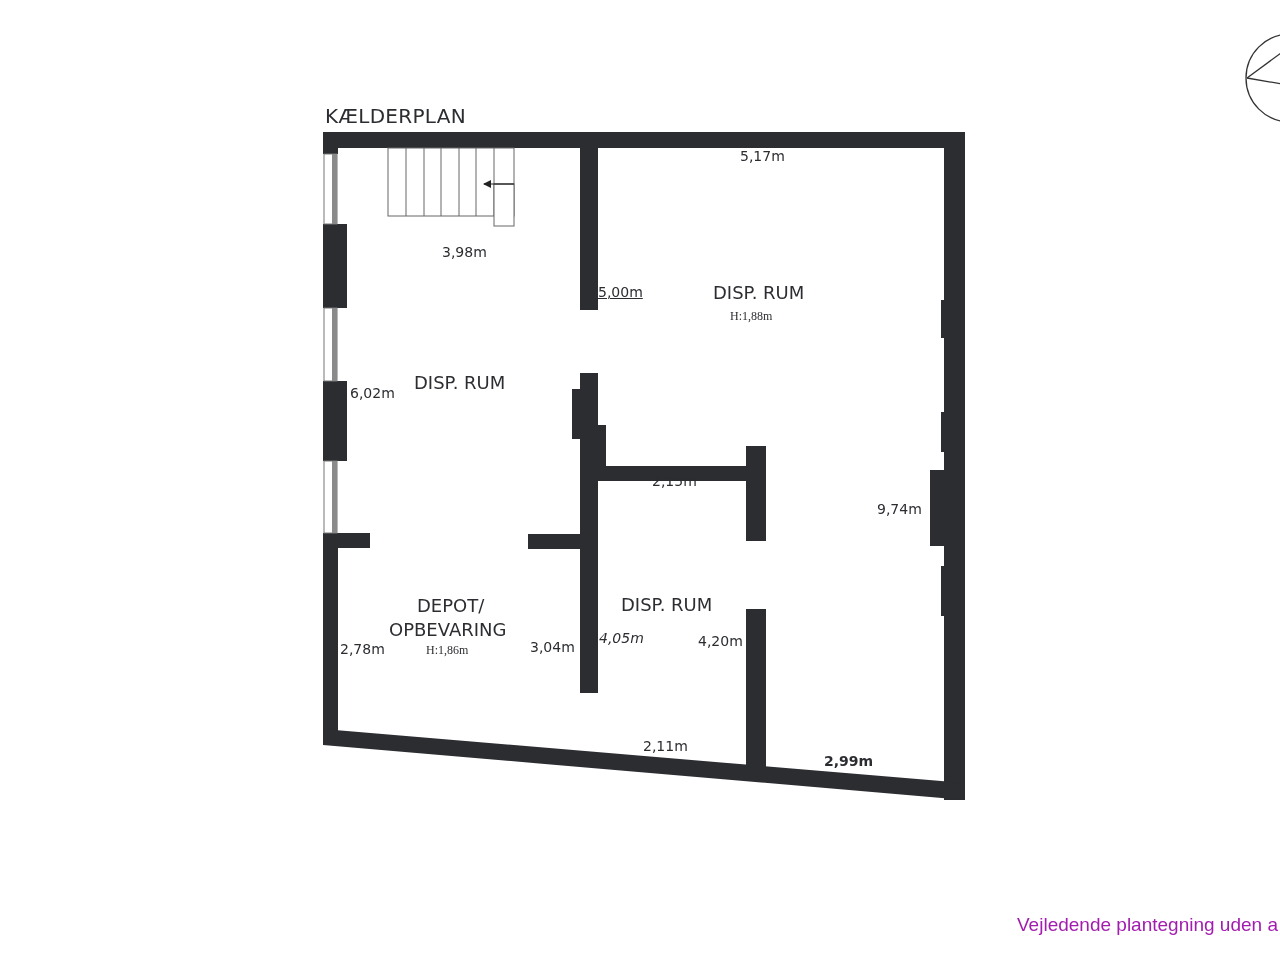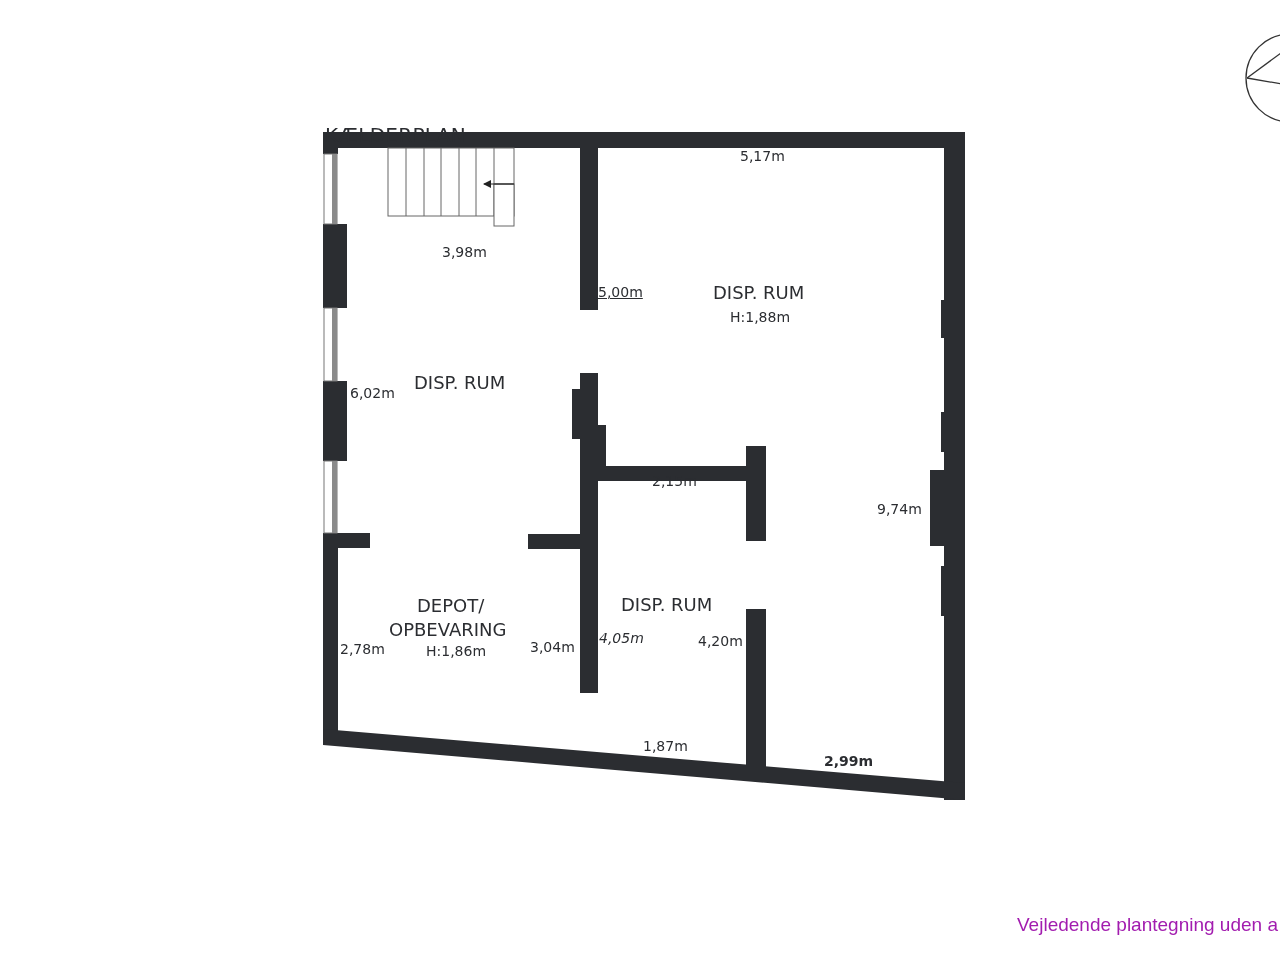--- a/index.html
+++ b/index.html
@@ -1,21 +1,21 @@
 <!DOCTYPE html>
 <html><head>
 <meta charset="utf-8">
 <style>
   html, body { margin:0; padding:0; background:#ffffff; }
   body { width:1280px; height:960px; position:relative; overflow:hidden; font-family:"DejaVu Sans", sans-serif; color:#2b2d31; }
   .plan { position:absolute; left:0; top:0; width:1280px; height:960px; }
   .lbl { position:absolute; white-space:nowrap; font-family:"DejaVu Sans", sans-serif; color:#2b2d31; }
-  .title { left:325px; top:104px; font-size:20px; letter-spacing:0.3px;margin-top:19px; }
+  .title { left:325px; top:104px; font-size:20px; letter-spacing:0.3px; }
   .room { font-size:18px; text-align:center; line-height:24px; }
-  .height { font-size:14px; }
+  .height { font-size:12px;font-family:Liberation Serif, serif; }
   .dim { font-size:14px; }
   .disclaimer { left:1017px; top:914px; font-family:"Liberation Sans", sans-serif; font-size:19px; color:#a21caf; }
 </style>
 </head>
 <body>
 
 <svg class="plan" width="1280" height="960" viewBox="0 0 1280 960">
 
   <g fill="none" stroke="#333" stroke-width="1.3">
     <circle cx="1290" cy="78" r="44"></circle>
@@ -99,16 +99,16 @@
 <div class="lbl dim" style="left:442px; top:244px;">3,98m</div>
 <div class="lbl dim" style="left:740px; top:148px;">5,17m</div>
 <div class="lbl dim" style="left:598px; top:284px;text-decoration:underline;">5,00m</div>
 <div class="lbl dim" style="left:350px; top:385px;">6,02m</div>
 <div class="lbl dim" style="left:652px; top:473px;text-align:center;">2,15m</div>
 <div class="lbl dim" style="left:877px; top:501px;">9,74m</div>
 <div class="lbl dim" style="left:340px; top:641px;">2,78m</div>
 <div class="lbl dim" style="left:530px; top:639px;text-align:center;">3,04m</div>
 <div class="lbl dim" style="left:599px; top:630px;font-style:italic;">4,05m</div>
 <div class="lbl dim" style="left:698px; top:633px;">4,20m</div>
-<div class="lbl dim" style="left:643px; top:738px;">1,87m</div>
+<div class="lbl dim" style="left:643px; top:738px;">2,11m</div>
 <div class="lbl dim" style="left:824px; top:753px;font-weight:bold;">2,99m</div>
 
 <div class="lbl disclaimer">Vejledende plantegning uden a</div>
 
 </body></html>

